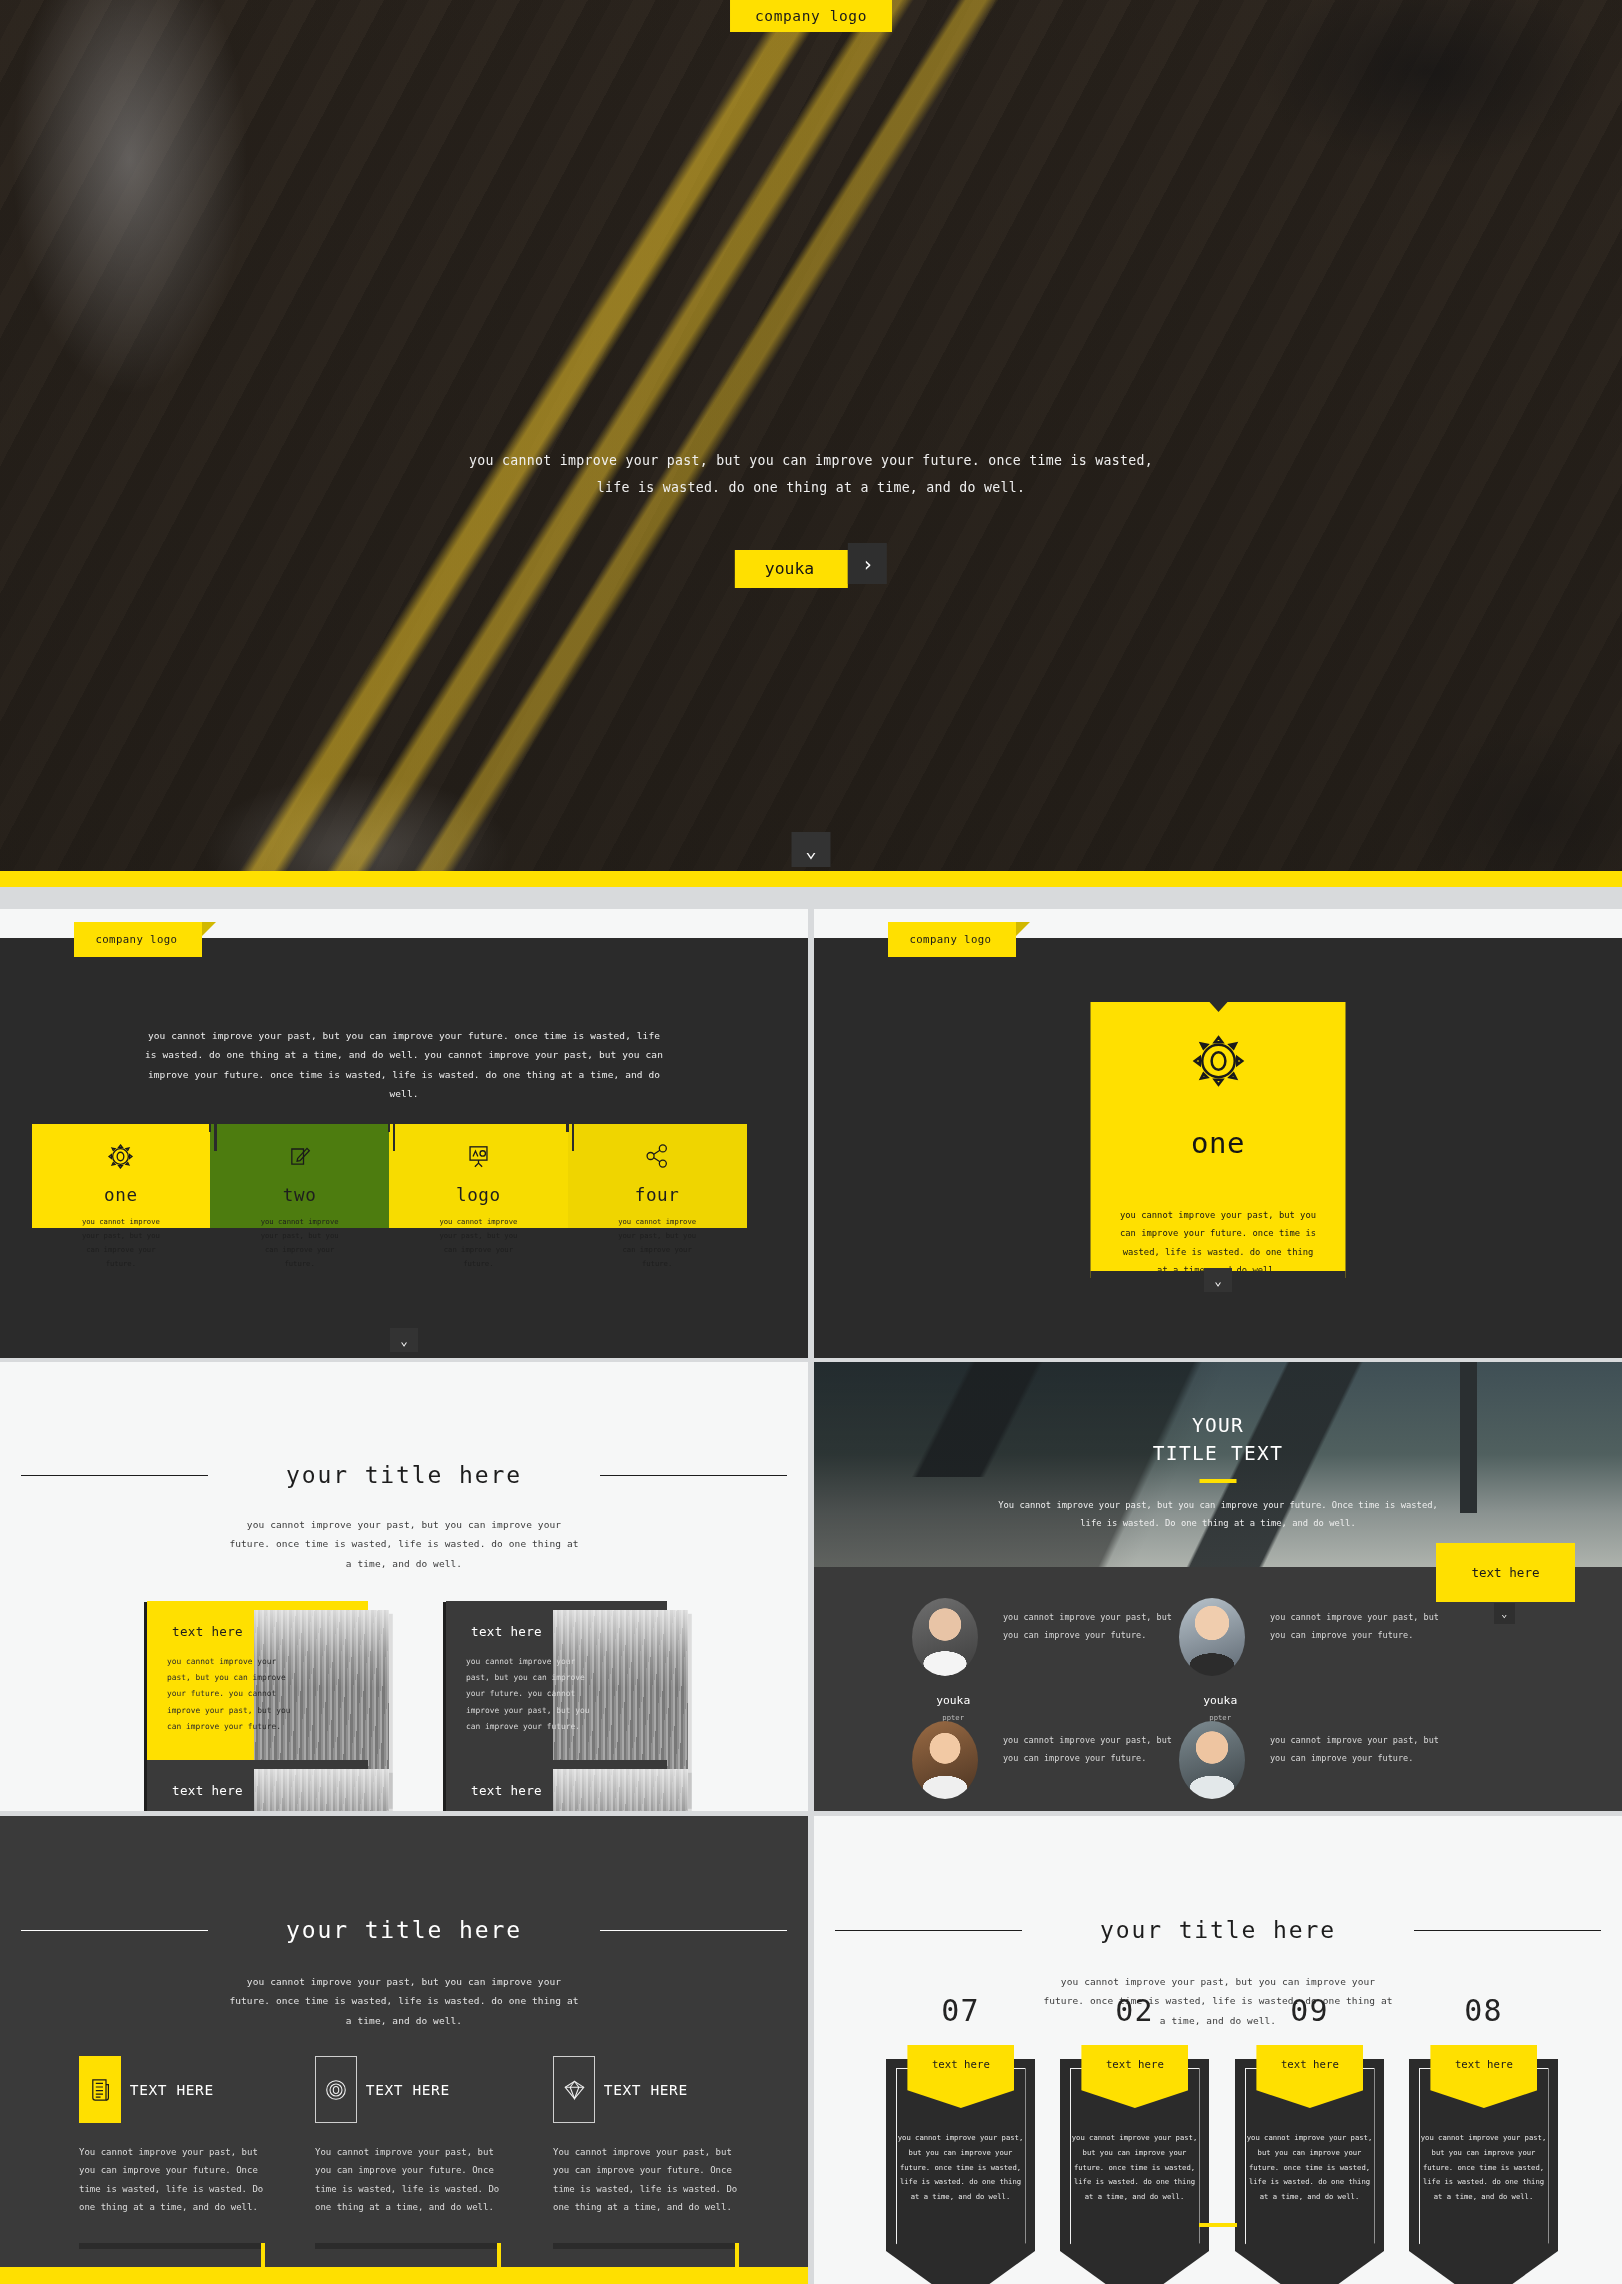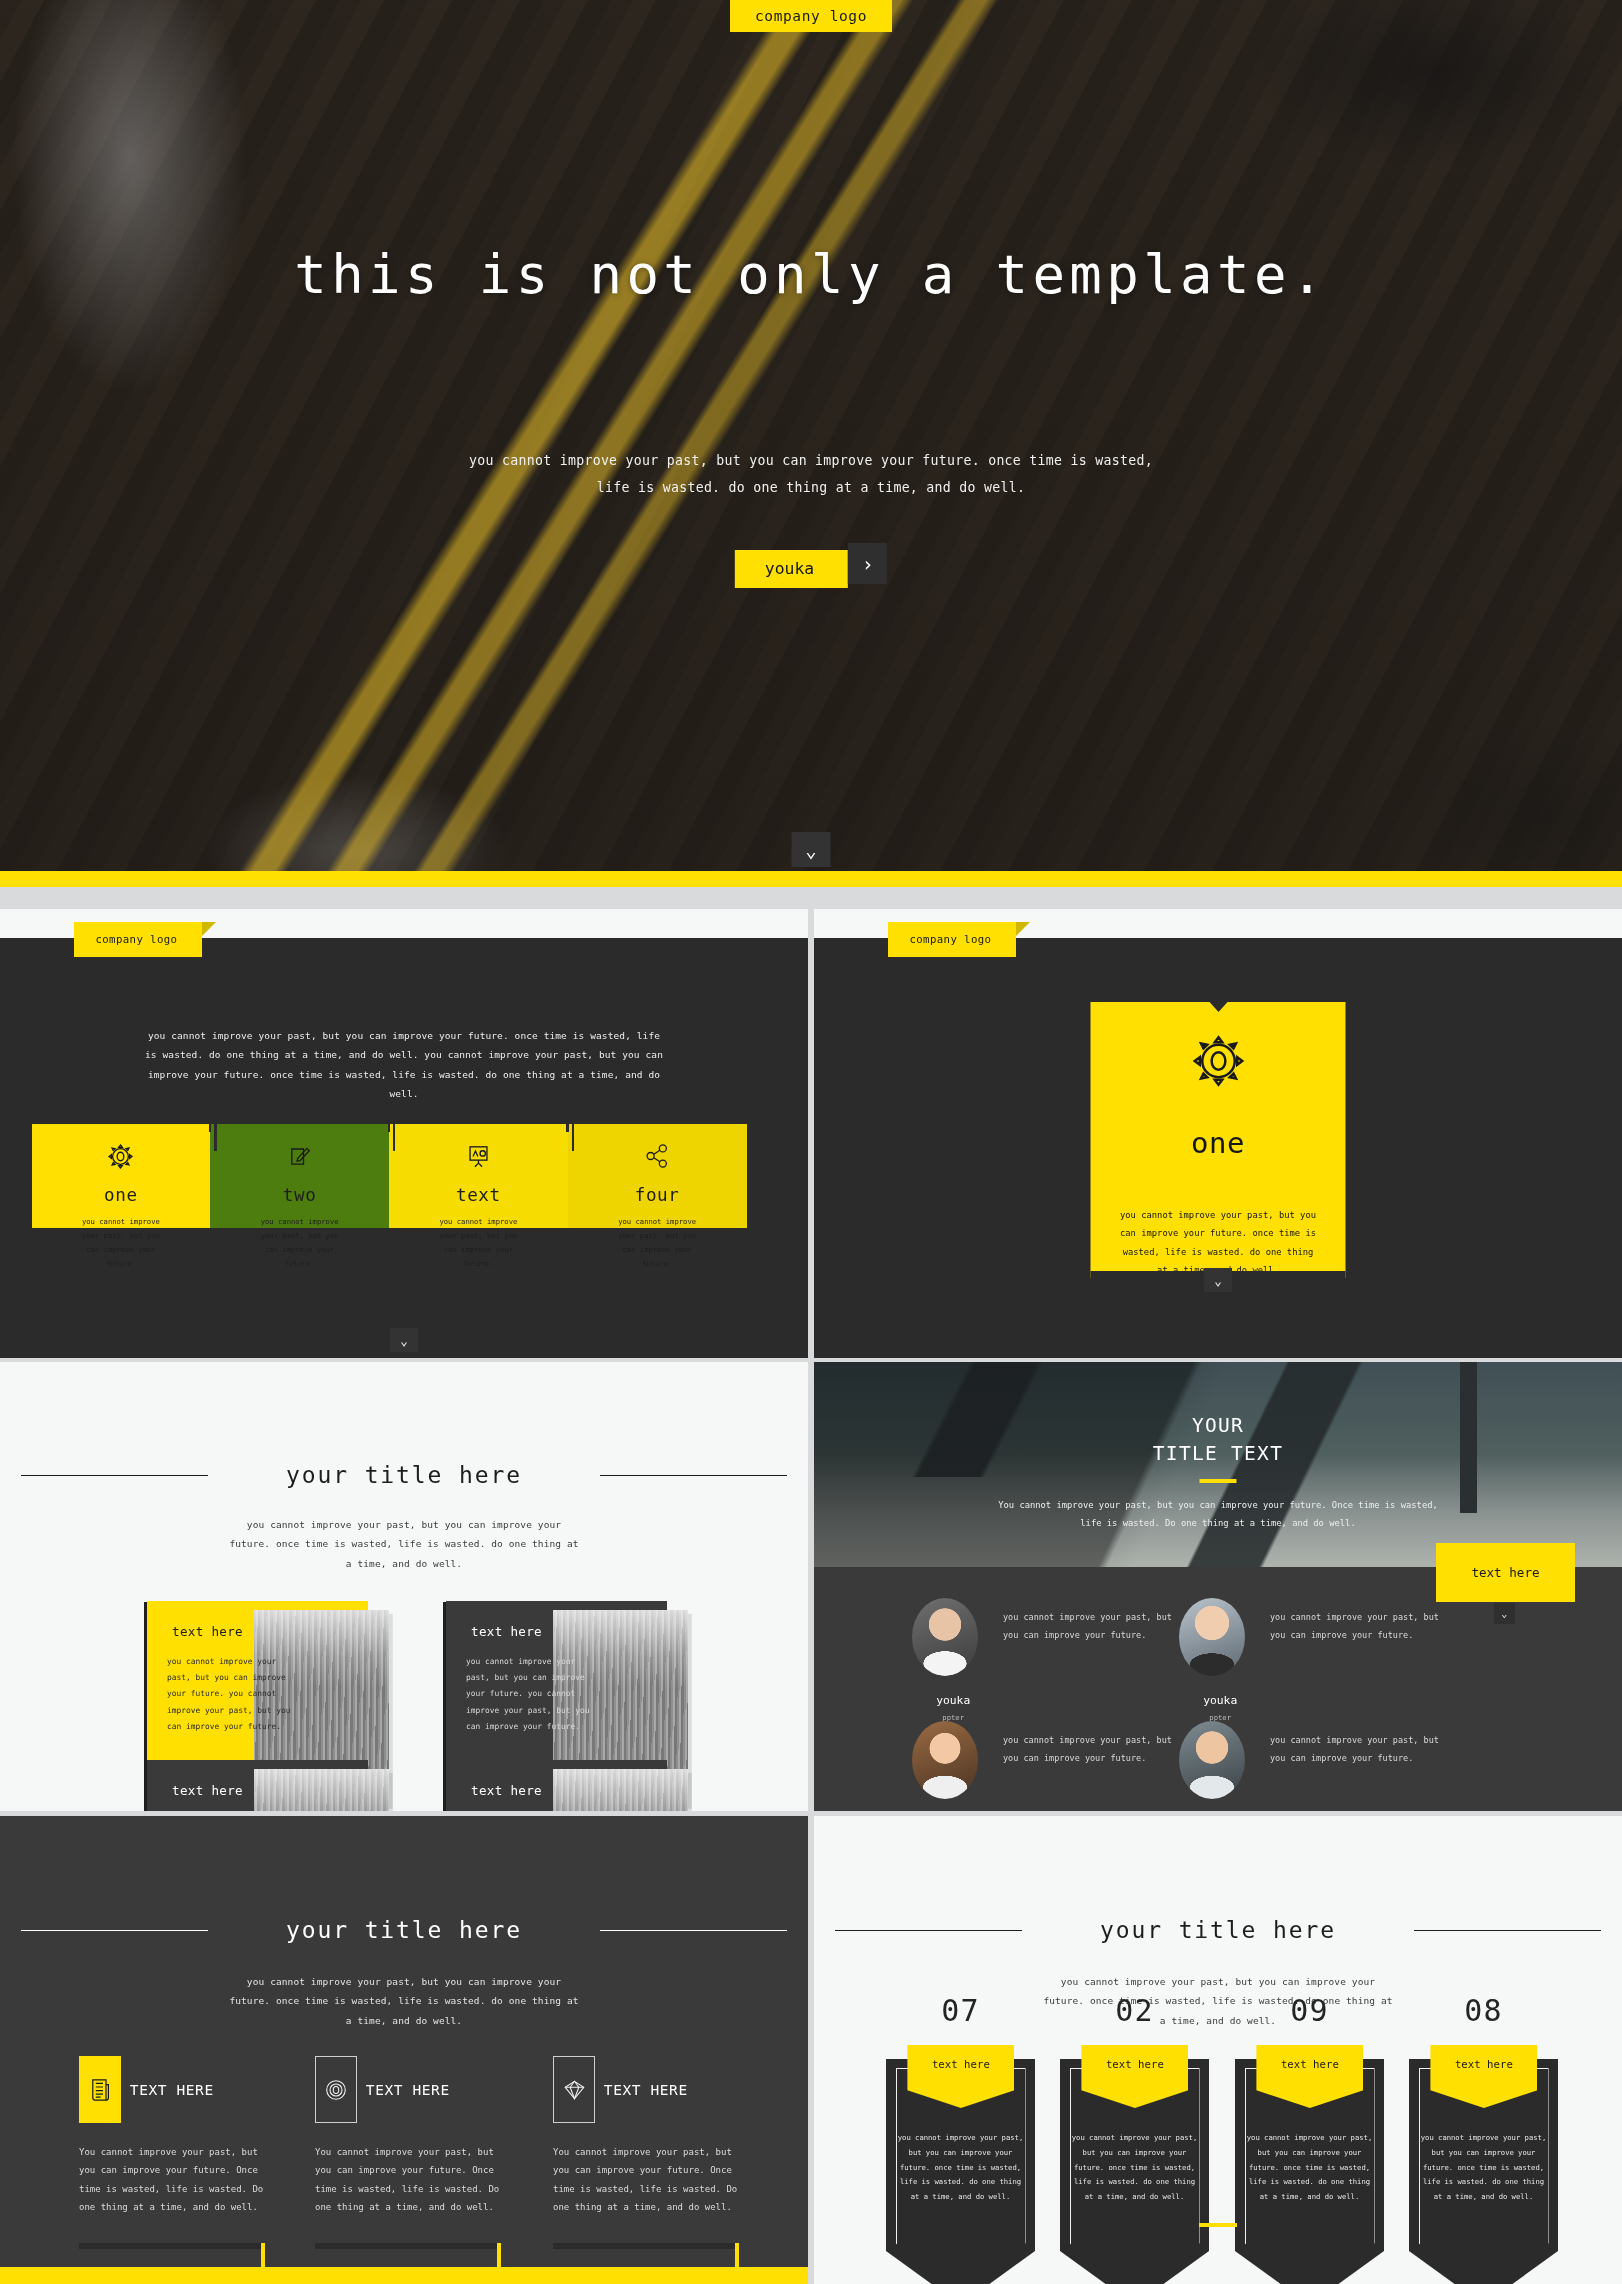--- a/index.html
+++ b/index.html
@@ -223,21 +223,20 @@
   .ban-dash{ position:absolute; left:50%; transform:translateX(-50%); bottom:57px; width:38px; height:3.8px; background:#ffe000; }
 
   svg{ display:block; }
 </style>
 </head>
 <body>
 
 <section class="panel" id="hero">
   <div class="hero-photo"></div>
   <div class="logo-top">company logo</div>
-  <h1 class="hero-title">this is not only a template.</h1>
   <p class="hero-sub">you cannot improve your past, but you can improve your future. once time is wasted, life is wasted. do one thing at a time, and do well.</p>
   <div class="hero-btn-wrap">
     <div class="hero-btn">youka</div>
     <div class="hero-btn-arrow">›</div>
   </div>
   <div class="scroll-chip">⌄</div>
   <div class="hero-bar"></div>
 </section>
 
 <section class="panel" id="s2">
@@ -277,21 +276,21 @@
       <i class="tick a"></i>
         <i class="tick b"></i>
       <span class="ico">
         <svg width="29" height="29" viewBox="0 0 48 48" fill="none" stroke="#1a1a1a" stroke-width="2.2">
           <rect x="10" y="8" width="28" height="22"></rect>
             <path d="M15 24l4-9 4 9"></path>
             <circle cx="31" cy="19" r="4.5"></circle>
           <path d="M24 30v5M18 41l6-6 6 6"></path>
         </svg>
       </span>
-      <div class="nm">text</div>
+      <div class="nm">logo</div>
       <div class="tx">you cannot improve your past, but you can improve your future.</div>
     </div>
     <div class="card" style="background:#efd500;">
       <i class="tick a"></i>
         <i class="tick b"></i>
       <span class="ico">
         <svg width="28" height="28" viewBox="0 0 48 48" fill="none" stroke="#1a1a1a" stroke-width="2.2">
           <circle cx="34" cy="11" r="6"></circle>
             <circle cx="13" cy="24" r="6"></circle>
             <circle cx="34" cy="37" r="6"></circle>

